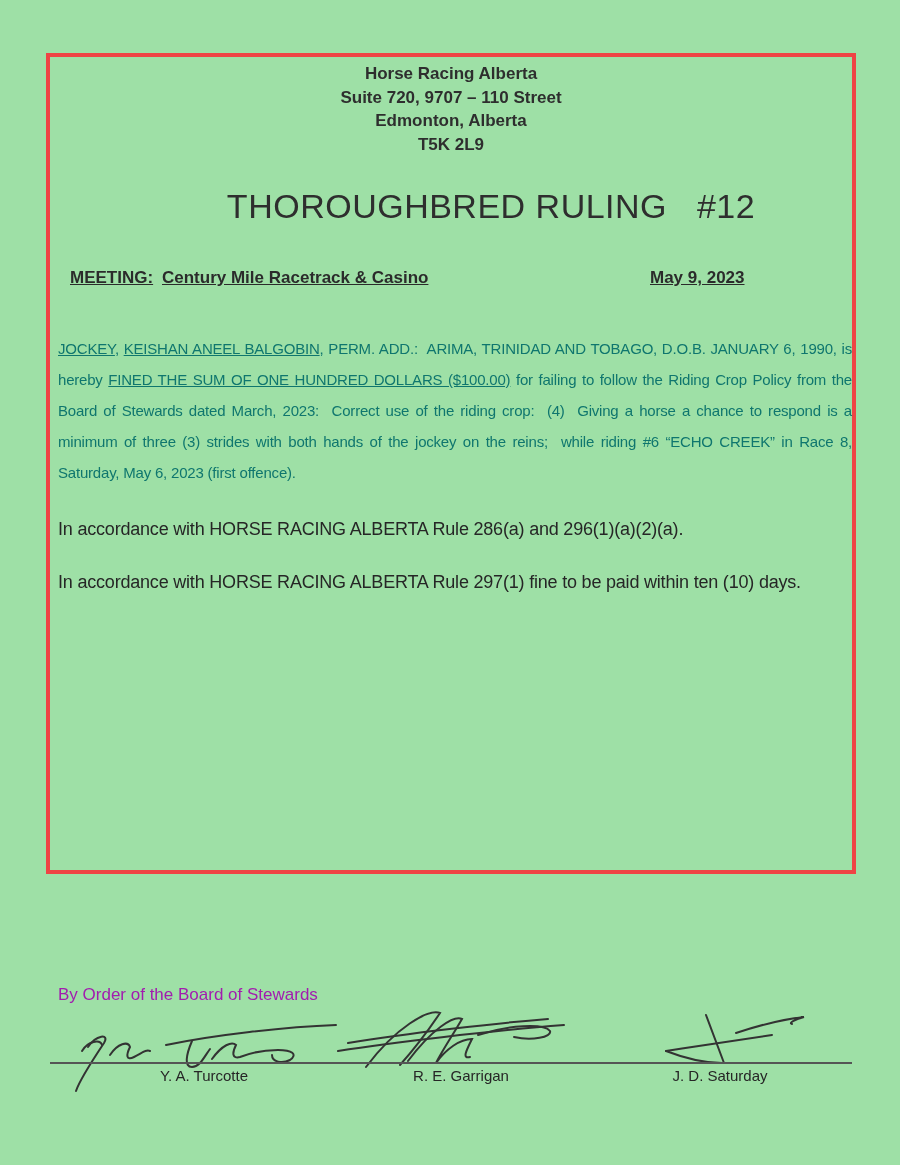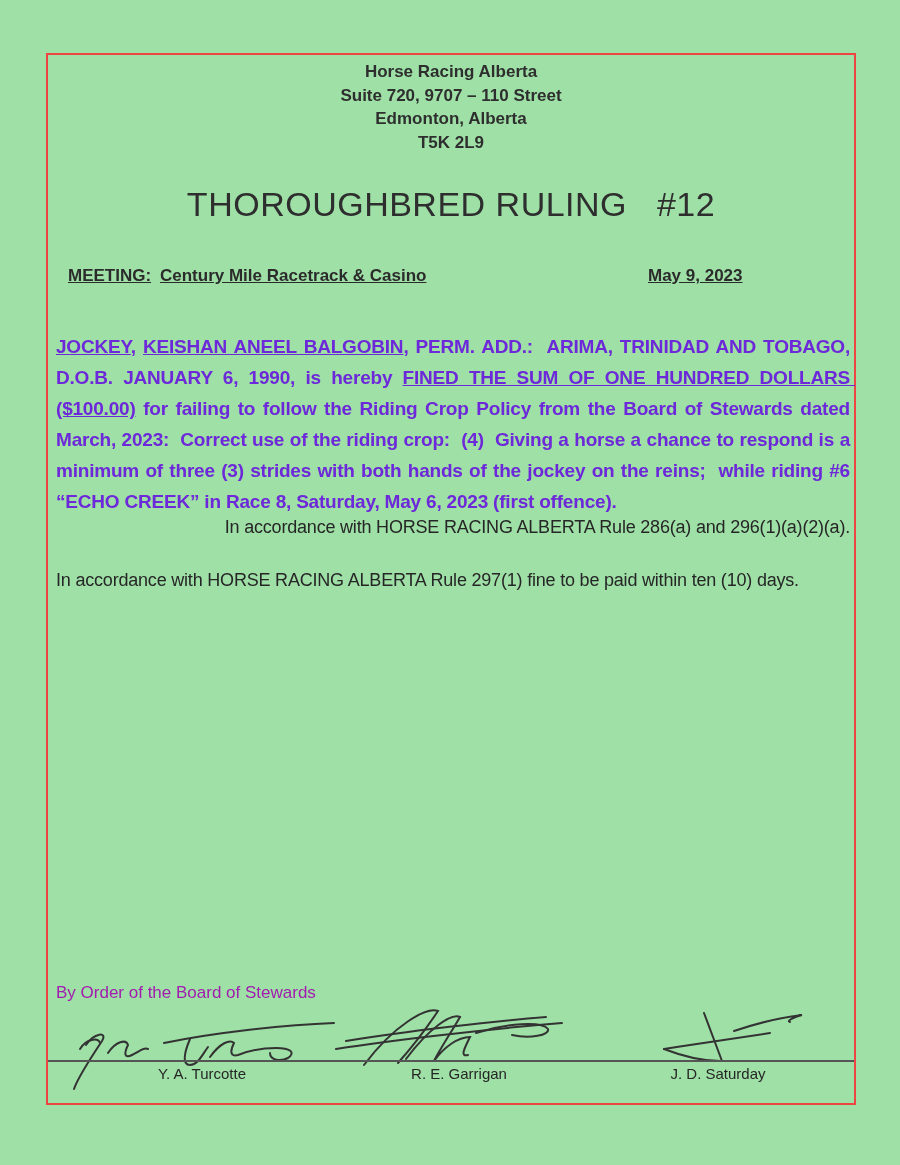--- a/index.html
+++ b/index.html
@@ -11,74 +11,74 @@
     position:relative;
     width:900px;
     height:1165px;
     background:#9ee0a6;
     overflow:hidden;
     color:#2b2b2b;
   }
   .doc{
     position:absolute;
     left:46px; top:53px;
-    width:810px; height:1052px;
-    border:2px solid #ef4444;
+    width:810px; height:821px;
+    border:4px solid #ef4444;
     box-sizing:border-box;
   }
   .letterhead{
     position:absolute;
     top:5px; left:0; width:100%;
     text-align:center;
     font-weight:bold;
     font-size:17px;
     line-height:23.5px;
     color:#2e2e2e;
   }
   .title{
     position:absolute;
     top:130px; left:0; width:100%;
     text-align:center;
     font-size:34px;
     font-weight:500;
     letter-spacing:0.5px;
     white-space:pre;
     color:#2e2e2e;
+    padding-left:40px;
   }
   .meeting{
     position:absolute;
     top:211px; left:12px; width:100%;
     height:24px;
     font-size:17px;
     font-weight:bold;
   }
   .meeting .lbl{position:absolute; left:8px;  text-decoration:underline;}
   .meeting .ven{position:absolute; left:100px; text-decoration:underline;}
   .meeting .dat{position:absolute; left:588px; text-decoration:underline;}
   .bodypar{
     position:absolute;
     top:276px; left:8px; width:794px;
-    font-size:19px;
+    font-size:15px;
     line-height:31px;
     letter-spacing:-0.2px;
     text-align:justify;
     white-space:pre-wrap;
-    color:#6d28d9;
-    font-weight:bold;
+    color:#0f766e;
   }
   .bodypar .u{text-decoration:underline;}
   .ruleline{
     position:absolute;
     left:8px; width:794px;
     font-size:18px;
     letter-spacing:-0.2px;
     white-space:pre-wrap;
     color:#262626;
   }
-  .rule1{top:462px;text-align:right;}
+  .rule1{top:462px;}
   .rule2{top:515px;}
   .byorder{
     position:absolute;
     top:928px; left:8px;
     font-size:17px;
     color:#a21caf;
   }
   .sigline{
     position:absolute;
     top:1005px; left:0; width:100%;

